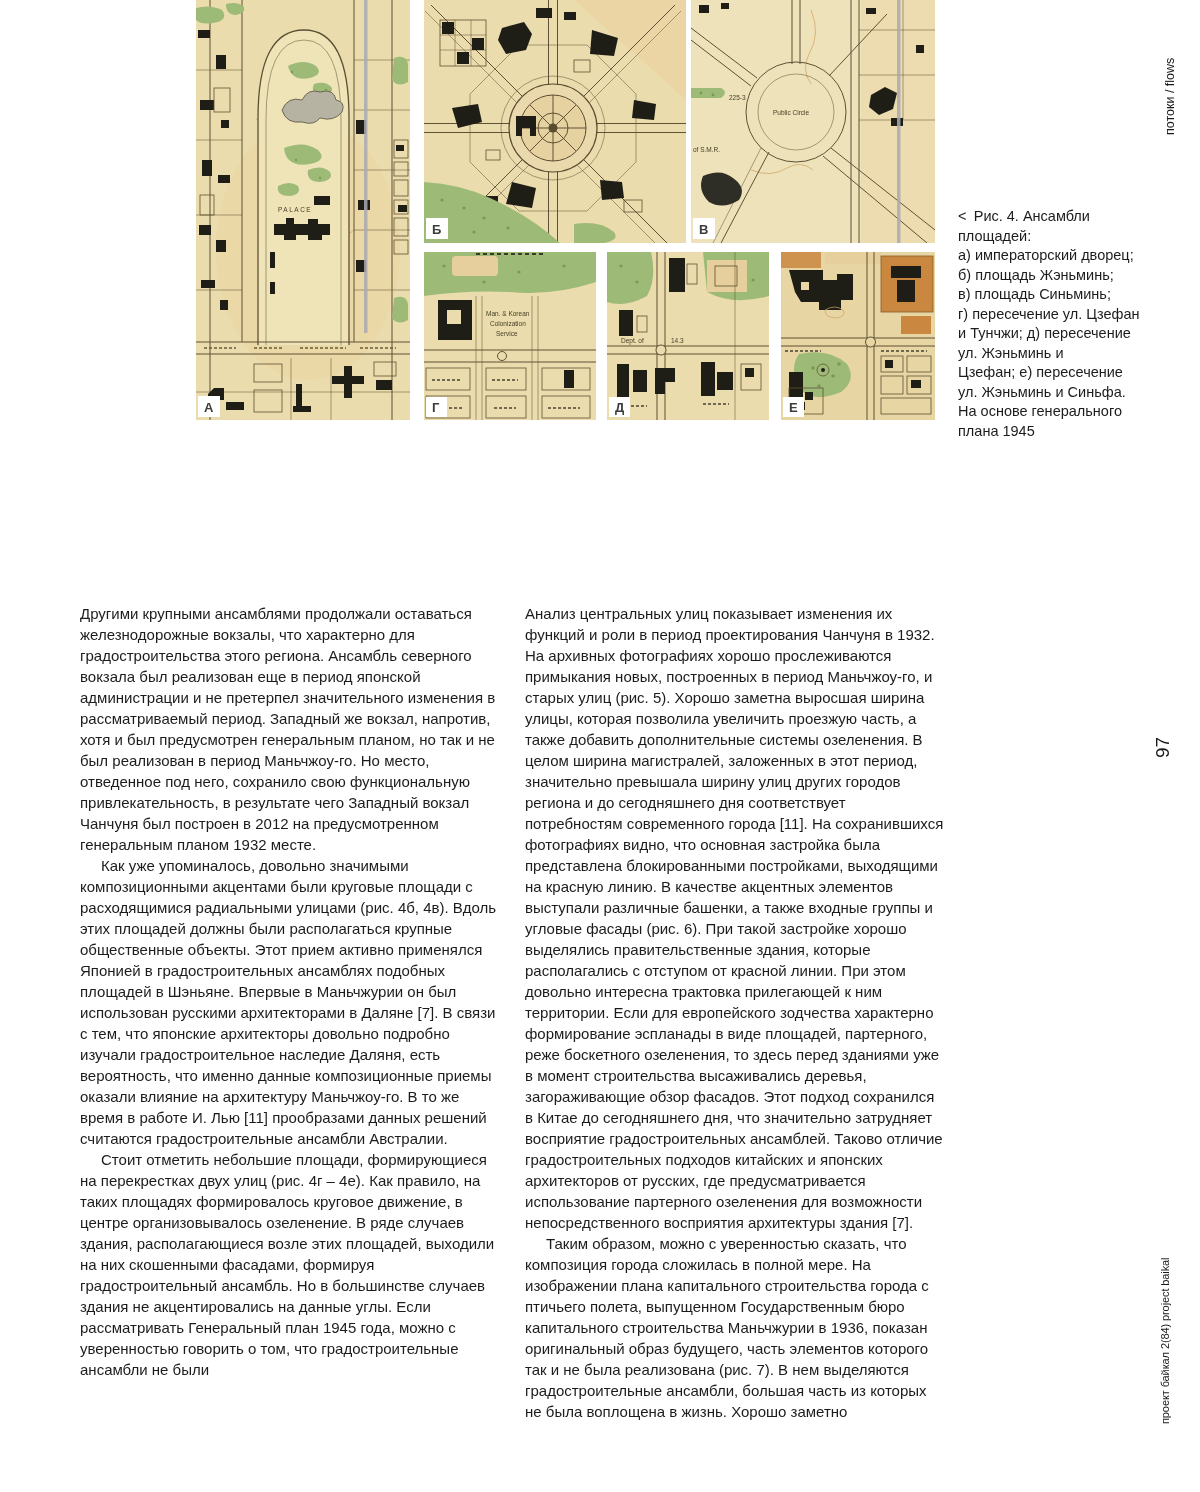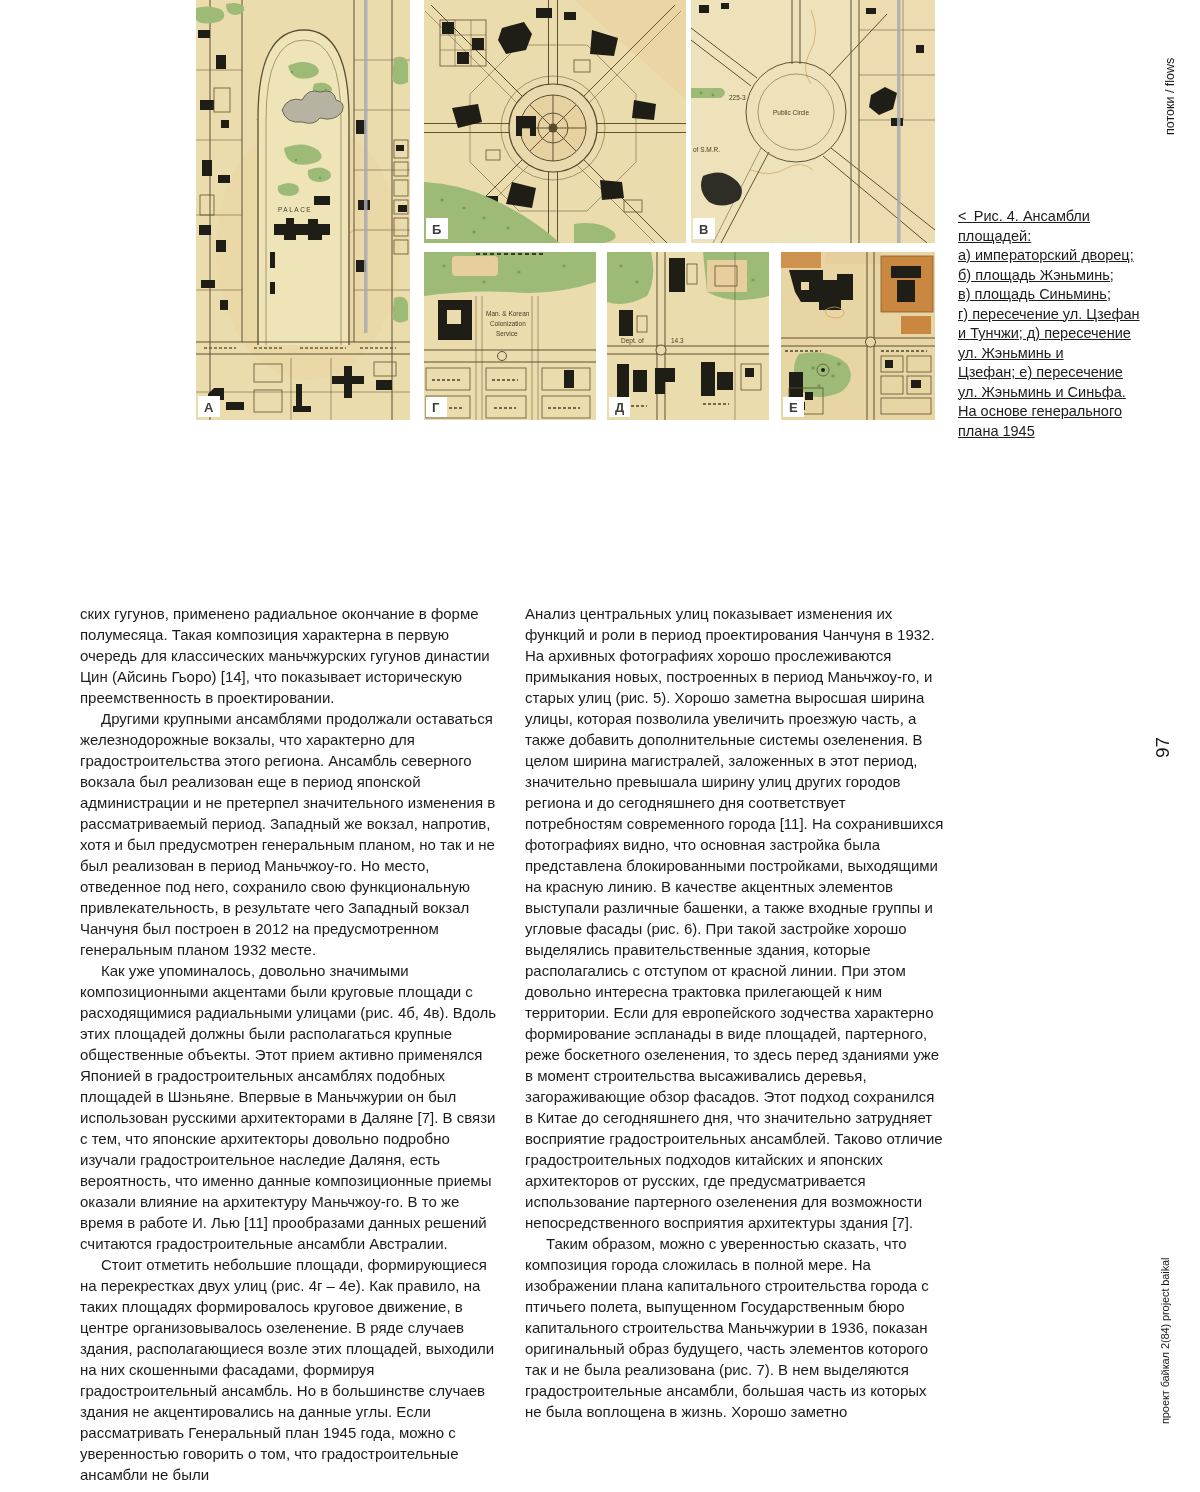--- a/index.html
+++ b/index.html
@@ -13,21 +13,21 @@
 
   .figure{position:absolute;left:196px;top:0;width:739px;height:420px;}
   .panel{position:absolute;display:block;}
 
   .col{position:absolute;width:421px;font-size:15px;line-height:21px;color:var(--ink);}
   .col p{margin:0;hyphens:auto;}
   .col p + p{text-indent:21px;}
   .col-left{left:80px;top:603px;}
   .col-right{left:525px;top:603px;}
 
-  .caption{position:absolute;left:958px;top:207px;width:200px;font-size:14.5px;line-height:19.5px;color:var(--ink);text-decoration:underline;}
+  .caption{position:absolute;left:958px;top:207px;width:200px;font-size:14.5px;line-height:19.5px;color:var(--ink);}
 
   .vtext{position:absolute;transform:rotate(-90deg);transform-origin:0 0;white-space:nowrap;color:#1a1a1a;}
   .running-head{left:1163px;top:135px;font-size:12.5px;}
   .page-number{left:1152px;top:758px;font-size:19px;}
   .footer-credit{left:1159px;top:1424px;font-size:11px;letter-spacing:-0.1px;}
 
   
   .mbg{fill:var(--map-beige);}
   .st{stroke:var(--map-line);stroke-width:1;fill:none;}
   .st2{stroke:var(--map-line);stroke-width:.7;fill:none;opacity:.75;}
@@ -337,21 +337,20 @@
       <rect class="bld" x="104" y="108" width="8" height="8"></rect>
         <rect class="bld" x="130" y="128" width="10" height="8"></rect>
       <rect class="chip" x="2" y="145" width="21" height="20"></rect>
       <text class="chip-t" x="8" y="160">Е</text>
     </svg>
   </div>
 
   <div class="caption">&lt; Рис. 4. Ансамбли<br>площадей:<br>а) императорский дворец;<br>б) площадь Жэньминь;<br>в) площадь Синьминь;<br>г) пересечение ул. Цзефан<br>и Тунчжи; д) пересечение<br>ул. Жэньминь и<br>Цзефан; е) пересечение<br>ул. Жэньминь и Синьфа.<br>На основе генерального<br>плана 1945</div>
 
   <div class="col col-left">
-      <p>ских гугунов, применено радиальное окончание в форме полумесяца. Такая композиция характерна в первую очередь для классических маньчжурских гугунов династии Цин (Айсинь Гьоро) [14], что показывает историческую преемственность в проектировании.</p>
       <p>Другими крупными ансамблями продолжали оставаться железнодорожные вокзалы, что характерно для градостроительства этого региона. Ансамбль северного вокзала был реализован еще в период японской администрации и не претерпел значительного изменения в рассматриваемый период. Западный же вокзал, напротив, хотя и был предусмотрен генеральным планом, но так и не был реализован в период Маньчжоу-го. Но место, отведенное под него, сохранило свою функциональную привлекательность, в результате чего Западный вокзал Чанчуня был построен в 2012 на предусмотренном генеральным планом 1932 месте.</p>
       <p>Как уже упоминалось, довольно значимыми композиционными акцентами были круговые площади с расходящимися радиальными улицами (рис. 4б, 4в). Вдоль этих площадей должны были располагаться крупные общественные объекты. Этот прием активно применялся Японией в градостроительных ансамблях подобных площадей в Шэньяне. Впервые в Маньчжурии он был использован русскими архитекторами в Даляне [7]. В связи с тем, что японские архитекторы довольно подробно изучали градостроительное наследие Даляня, есть вероятность, что именно данные композиционные приемы оказали влияние на архитектуру Маньчжоу-го. В то же время в работе И. Лью [11] прообразами данных решений считаются градостроительные ансамбли Австралии.</p>
       <p>Стоит отметить небольшие площади, формирующиеся на перекрестках двух улиц (рис. 4г – 4е). Как правило, на таких площадях формировалось круговое движение, в центре организовывалось озеленение. В ряде случаев здания, располагающиеся возле этих площадей, выходили на них скошенными фасадами, формируя градостроительный ансамбль. Но в большинстве случаев здания не акцентировались на данные углы. Если рассматривать Генеральный план 1945 года, можно с уверенностью говорить о том, что градостроительные ансамбли не были</p>
     </div>
   <div class="col col-right">
       <p>Анализ центральных улиц показывает изменения их функций и роли в период проектирования Чанчуня в 1932. На архивных фотографиях хорошо прослеживаются примыкания новых, построенных в период Маньчжоу-го, и старых улиц (рис. 5). Хорошо заметна выросшая ширина улицы, которая позволила увеличить проезжую часть, а также добавить дополнительные системы озеленения. В целом ширина магистралей, заложенных в этот период, значительно превышала ширину улиц других городов региона и до сегодняшнего дня соответствует потребностям современного города [11]. На сохранившихся фотографиях видно, что основная застройка была представлена блокированными постройками, выходящими на красную линию. В качестве акцентных элементов выступали различные башенки, а также входные группы и угловые фасады (рис. 6). При такой застройке хорошо выделялись правительственные здания, которые располагались с отступом от красной линии. При этом довольно интересна трактовка прилегающей к ним территории. Если для европейского зодчества характерно формирование эспланады в виде площадей, партерного, реже боскетного озеленения, то здесь перед зданиями уже в момент строительства высаживались деревья, загораживающие обзор фасадов. Этот подход сохранился в Китае до сегодняшнего дня, что значительно затрудняет восприятие градостроительных ансамблей. Таково отличие градостроительных подходов китайских и японских архитекторов от русских, где предусматривается использование партерного озеленения для возможности непосредственного восприятия архитектуры здания [7].</p>
       <p>Таким образом, можно с уверенностью сказать, что композиция города сложилась в полной мере. На изображении плана капитального строительства города с птичьего полета, выпущенном Государственным бюро капитального строительства Маньчжурии в 1936, показан оригинальный образ будущего, часть элементов которого так и не была реализована (рис. 7). В нем выделяются градостроительные ансамбли, большая часть из которых не была воплощена в жизнь. Хорошо заметно</p>
     </div>
 
   <div class="vtext running-head">потоки / flows</div>

